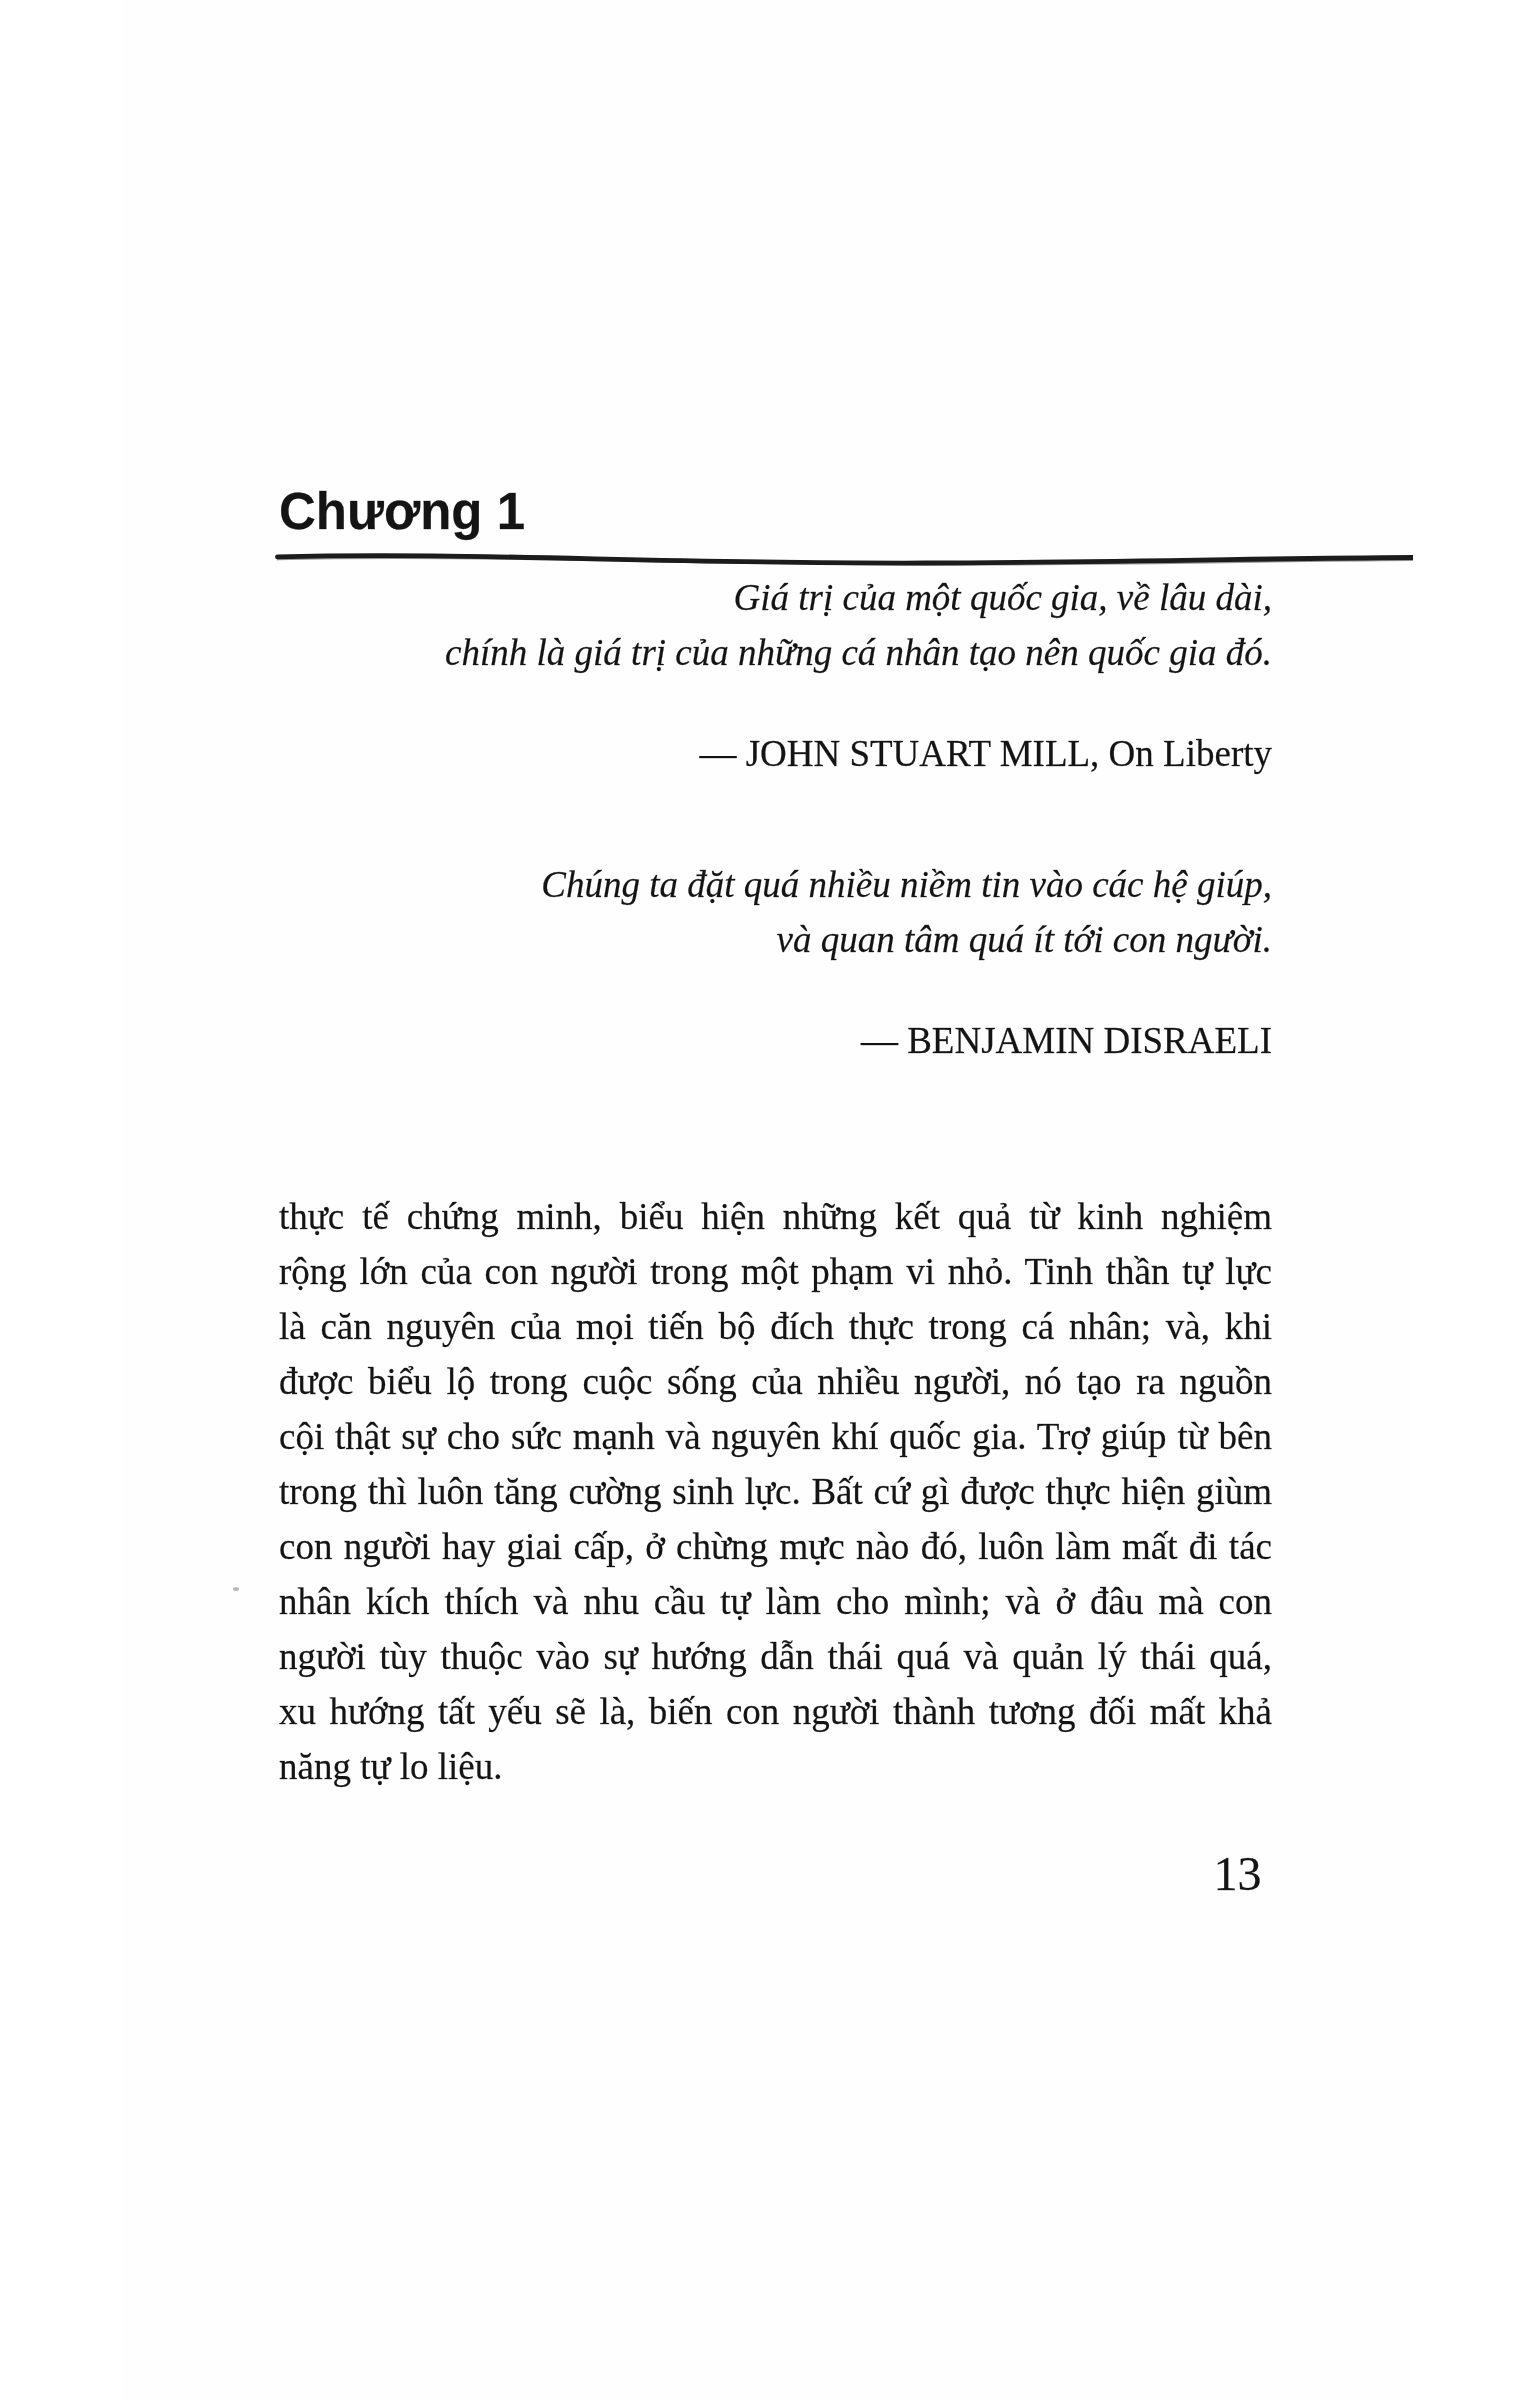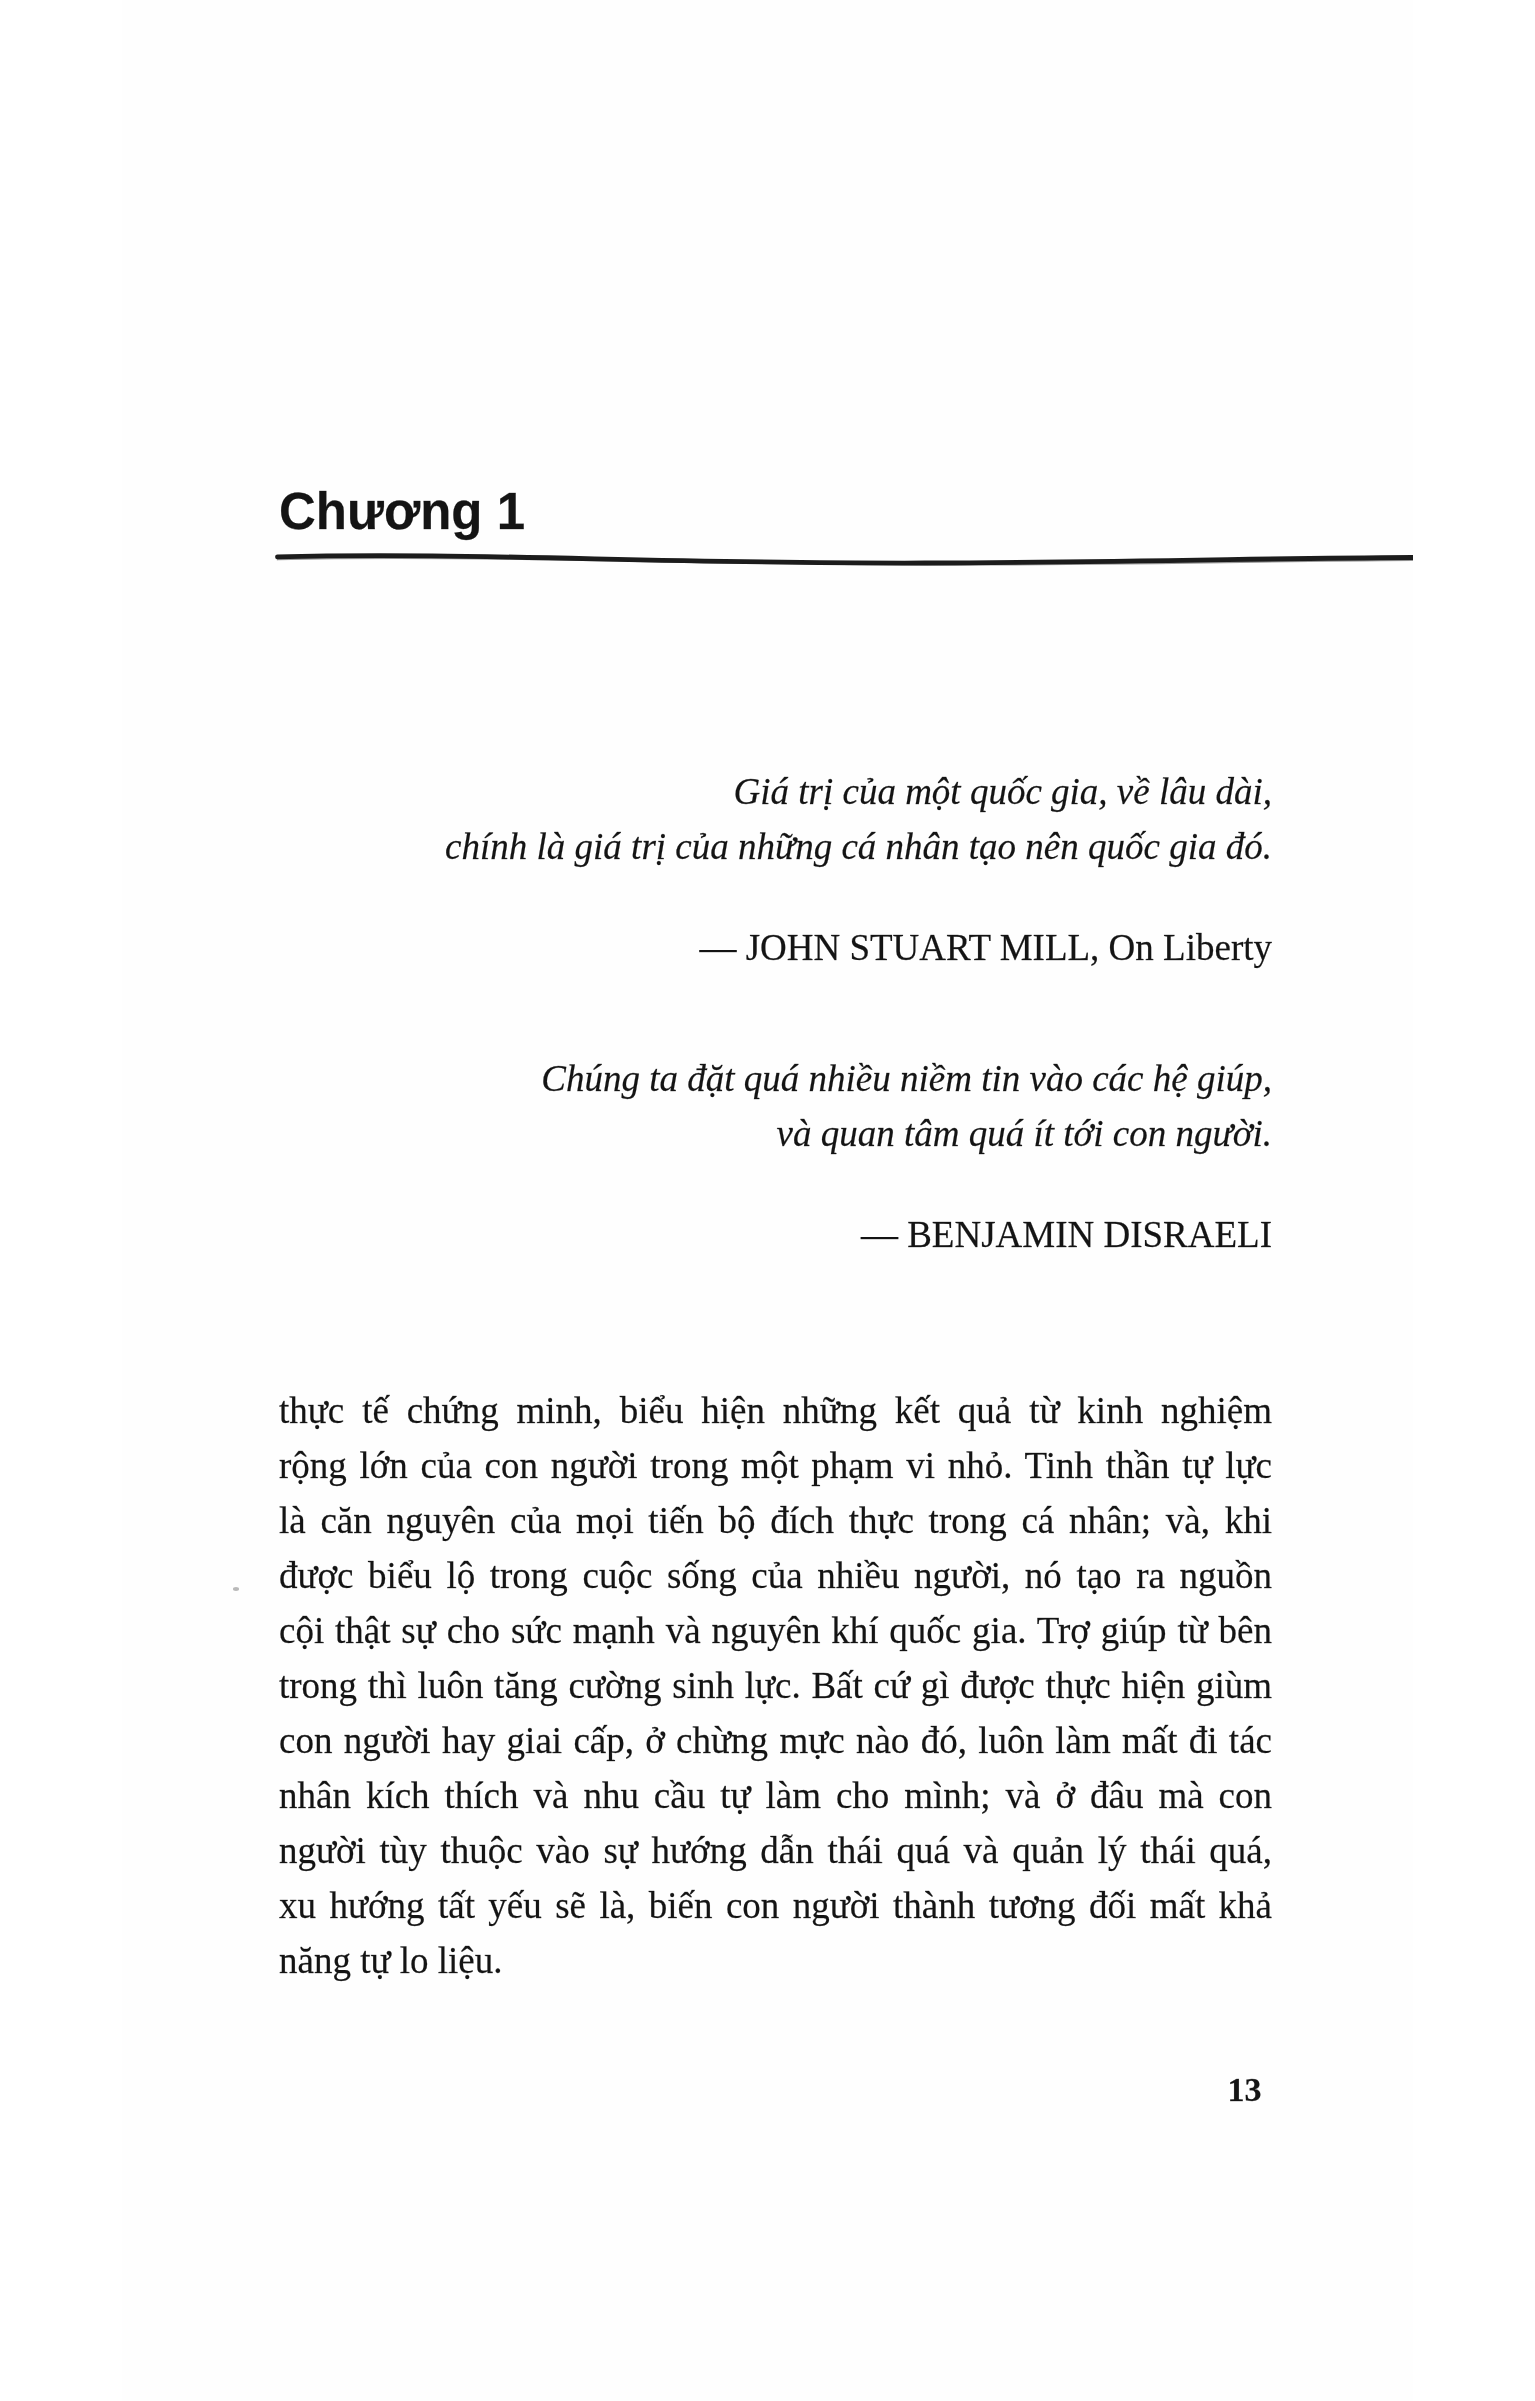--- a/index.html
+++ b/index.html
@@ -45,21 +45,21 @@
     line-height: 56px;
     letter-spacing: -0.9px;
   }
 
   
   .epigraph {
     text-align: right;
     font-size: 37px;
     line-height: 55px;
   }
-  .epigraph-first { margin-top: 194px; }
+  .epigraph-first { }
   .epigraph-second { margin-top: 76px; }
   .quote-line {
     margin: 0;
     font-style: italic;
   }
   .attribution {
     margin: 46px 0 0 0;
     font-style: normal;
   }
 
@@ -72,26 +72,25 @@
     font-size: 37px;
     line-height: 55px;
     text-align: justify;
     text-align-last: justify;
   }
   .body-line:last-child {
     text-align-last: left;
   }
 
   .page-number {
-    margin-top: 74px;
+    margin-top: 52px;
     text-align: right;
-    font-size: 34px;
+    font-size: 48px;
     line-height: 55px;
     padding-right: 10.6px;
-    font-weight: bold;
   }
 
   
   .scan-speck {
     position: absolute;
     left: 111px;
     top: 1587px;
     width: 6.2px;
     height: 3.5px;
     border-radius: 50%;

